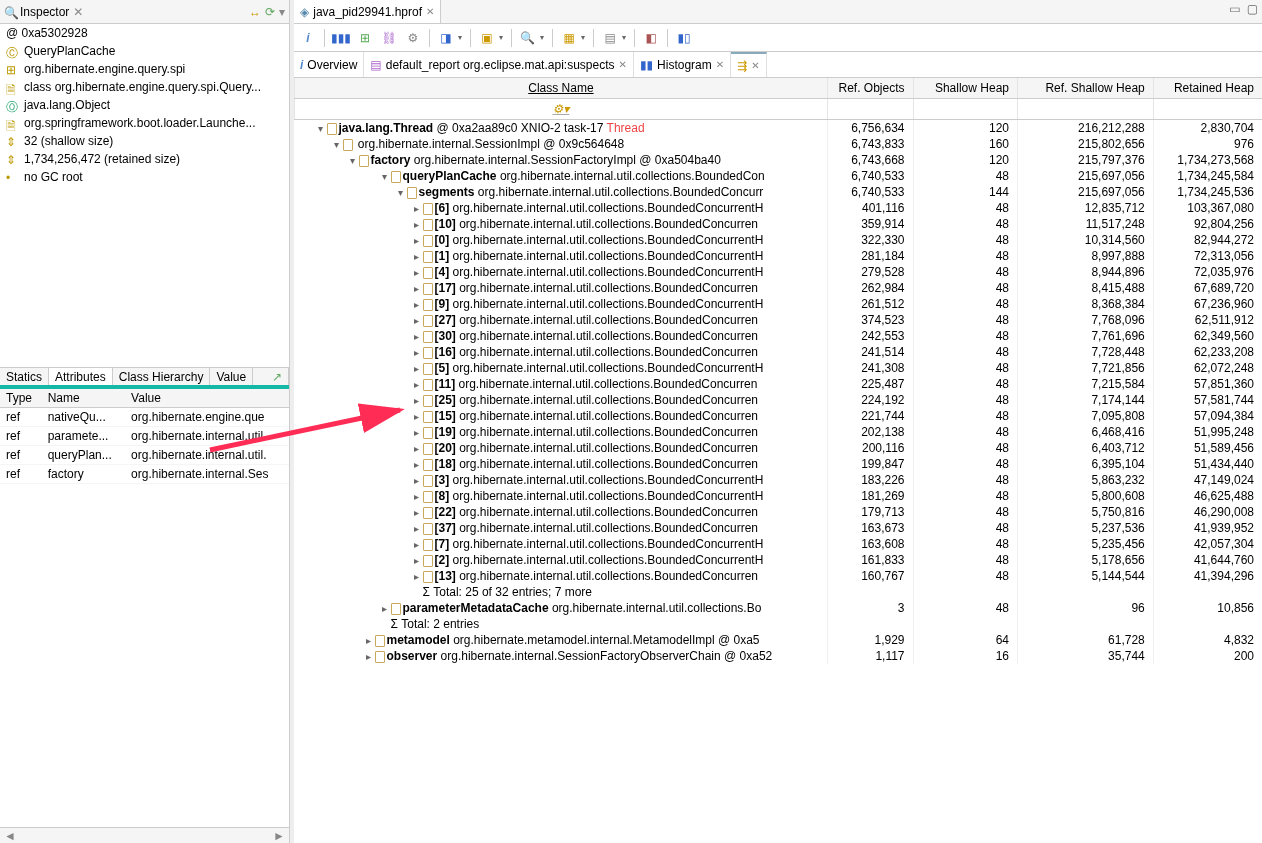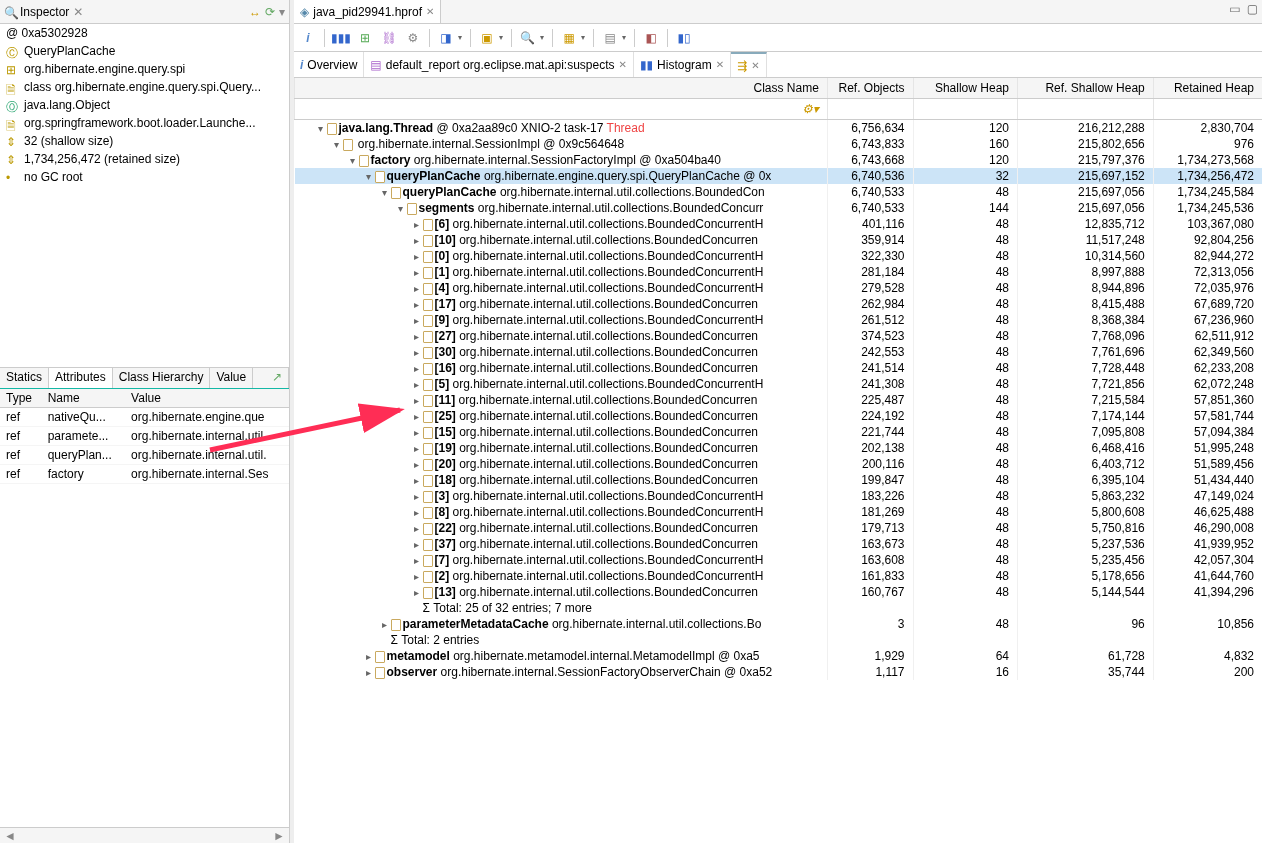--- a/index.html
+++ b/index.html
@@ -16,34 +16,34 @@
 .toolbar { display:flex; align-items:center; gap:8px; padding:2px 6px; border-bottom:1px solid #ccc; height:28px; background:#fff; }
 .toolbar .sep { width:1px; height:18px; background:#ccc; }
 .tb-btn { width:16px; height:16px; display:inline-flex; align-items:center; justify-content:center; cursor:pointer; }
 .drop { font-size:8px; color:#666; margin-left:-4px; }
 .sub-tabs { display:flex; align-items:center; border-bottom:1px solid #ccc; height:26px; background:#fff; overflow:hidden; }
 .stab { display:flex; align-items:center; gap:4px; padding:0 6px; height:100%; border-right:1px solid #e0e0e0; white-space:nowrap; cursor:pointer; }
 .stab.active { background:#fff; border-top:2px solid #8ab; }
 .stab .x { color:#888; font-size:10px; }
 .inspector-body { flex:1; overflow:auto; }
 .inspector-body .row { display:flex; align-items:center; gap:6px; padding:2px 6px; }
-.tabs-mini { display:flex; border-top:1px solid #ccc; border-bottom:1px solid #14b8a6; background:#f5f5f5; height:22px; }
+.tabs-mini { display:flex; border-top:1px solid #ccc; border-bottom:4px solid #14b8a6; background:#f5f5f5; height:22px; }
 .tabs-mini .mt { padding:2px 6px; border-right:1px solid #ccc; cursor:pointer; }
 .tabs-mini .mt.active { background:#fff; }
 .tabs-mini .spacer { flex:1; }
 .attr-table { width:100%; border-collapse:collapse; }
 .attr-table th, .attr-table td { text-align:left; padding:2px 6px; font-weight:normal; white-space:nowrap; overflow:hidden; border-bottom:1px solid #f5f5f5; }
 .attr-table th { background:#f5f5f5; border-bottom:1px solid #ccc; }
 .attr-table td.val { overflow:hidden; text-overflow:clip; max-width:150px; }
 .scroll-h { height:16px; border-top:1px solid #ccc; background:#f5f5f5; display:flex; align-items:center; justify-content:space-between; padding:0 4px; font-size:10px; color:#888; }
 
 .tree-wrap { flex:1; overflow:auto; position:relative; }
 .tree-table { width:100%; border-collapse:collapse; table-layout:fixed; }
 .tree-table th { position:sticky; top:0; background:#f5f5f5; text-align:right; padding:3px 8px; border-bottom:1px solid #ccc; border-left:1px solid #e5e5e5; font-weight:normal; white-space:nowrap; }
-.tree-table th:first-child { text-align:right; }
+.tree-table th:first-child { text-align:center;text-decoration:underline; }
 .tree-table th.filter { background:#fff; font-style:italic; color:#aaa; }
 .tree-table td { padding:1px 8px; text-align:right; white-space:nowrap; border-left:1px solid #f0f0f0; overflow:hidden; }
 .tree-table td:first-child { text-align:left; border-left:none; overflow:hidden; text-overflow:clip; }
 .tree-table tr.sel td { background:#cce4f7; }
 .indent { display:inline-block; }
 .tw { display:inline-block; width:12px; text-align:center; color:#666; cursor:pointer; font-size:10px; }
 .ico { display:inline-block; width:14px; height:12px; margin-right:2px; vertical-align:middle; }
 .ico.file { background:linear-gradient(#fff,#fff); border:1px solid #c9a95f; border-radius:1px; width:10px; height:12px; position:relative; }
 .bold { font-weight:bold; }
 .grey { color:#ef4444; }
@@ -257,27 +257,20 @@
             <td>215,802,656</td>
             <td>976</td>
           </tr>
           <tr>
             <td><span class="indent" style="width:44px"></span><span class="tw">▾</span><span class="ico file"></span><span class="bold">factory</span><span> org.hibernate.internal.SessionFactoryImpl @ 0xa504ba40</span></td>
             <td>6,743,668</td>
             <td>120</td>
             <td>215,797,376</td>
             <td>1,734,273,568</td>
           </tr>
-          <tr class="sel">
-            <td><span class="indent" style="width:60px"></span><span class="tw">▾</span><span class="ico file"></span><span class="bold">queryPlanCache</span><span> org.hibernate.engine.query.spi.QueryPlanCache @ 0x</span></td>
-            <td>6,740,536</td>
-            <td>32</td>
-            <td>215,697,152</td>
-            <td>1,734,256,472</td>
-          </tr>
           <tr>
             <td><span class="indent" style="width:76px"></span><span class="tw">▾</span><span class="ico file"></span><span class="bold">queryPlanCache</span><span> org.hibernate.internal.util.collections.BoundedCon</span></td>
             <td>6,740,533</td>
             <td>48</td>
             <td>215,697,056</td>
             <td>1,734,245,584</td>
           </tr>
           <tr>
             <td><span class="indent" style="width:92px"></span><span class="tw">▾</span><span class="ico file"></span><span class="bold">segments</span><span> org.hibernate.internal.util.collections.BoundedConcurr</span></td>
             <td>6,740,533</td>

